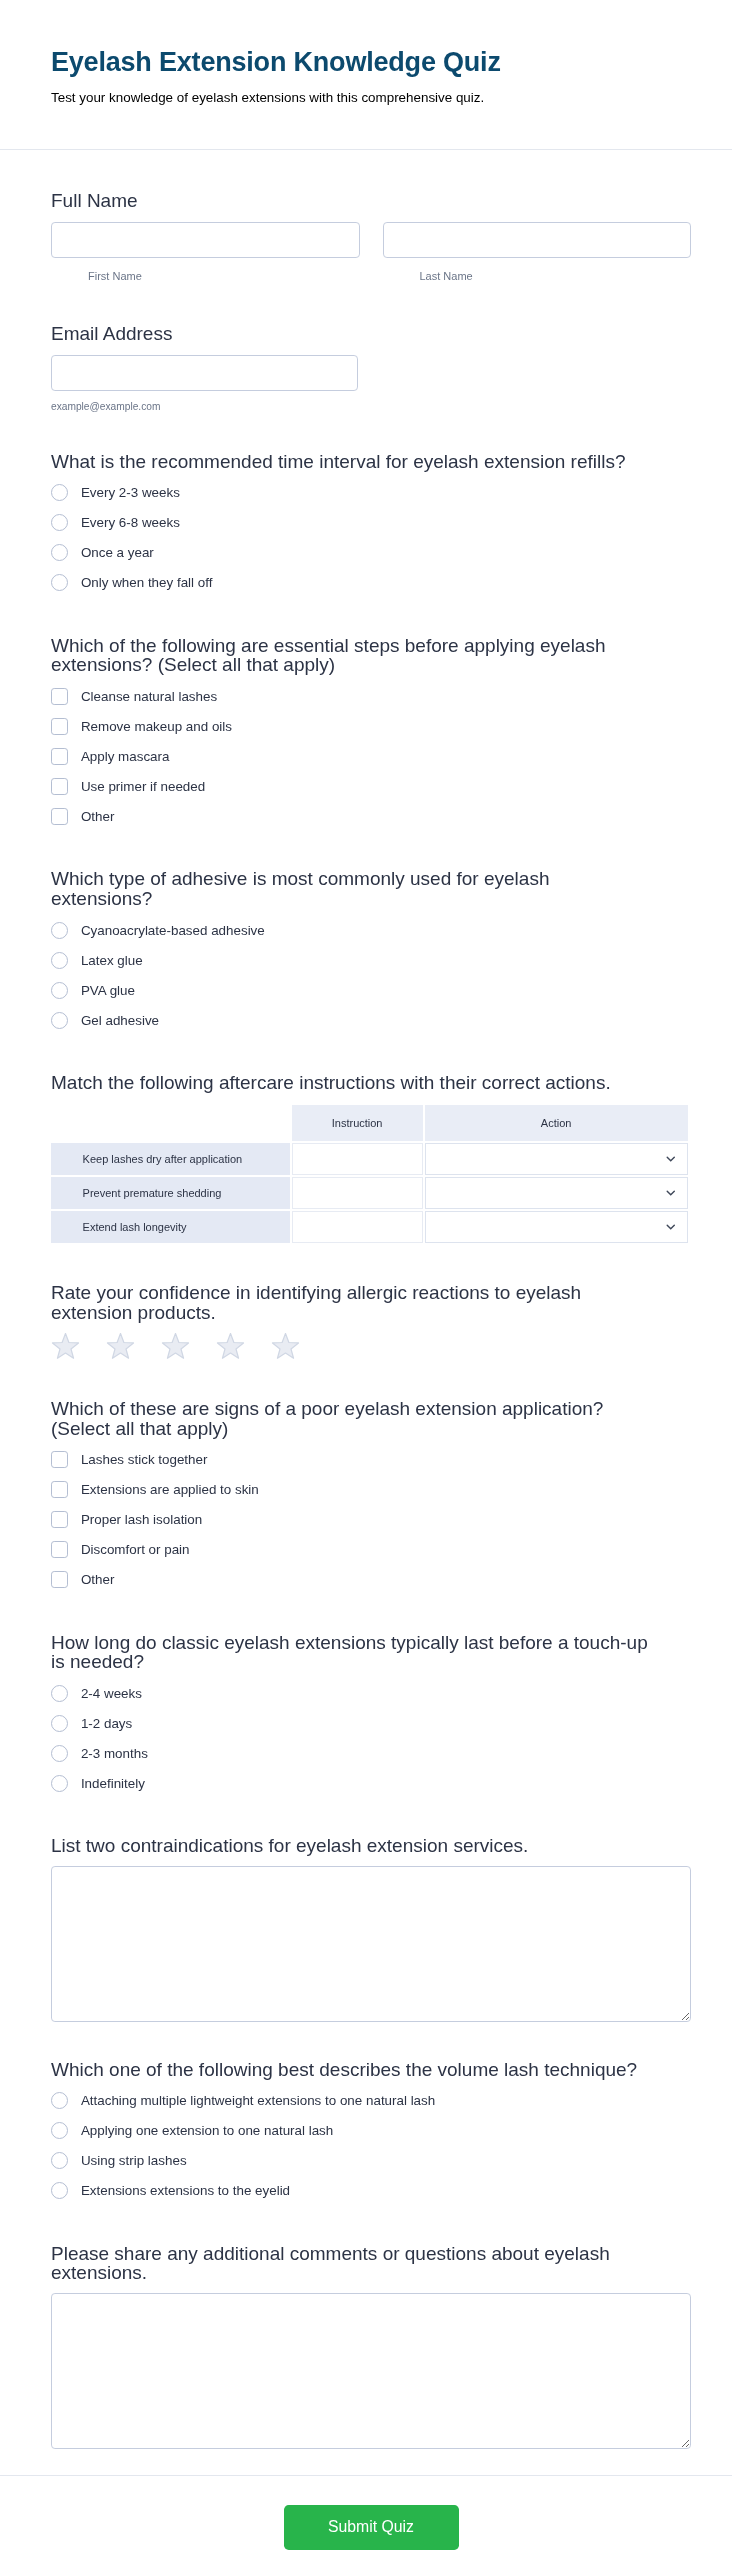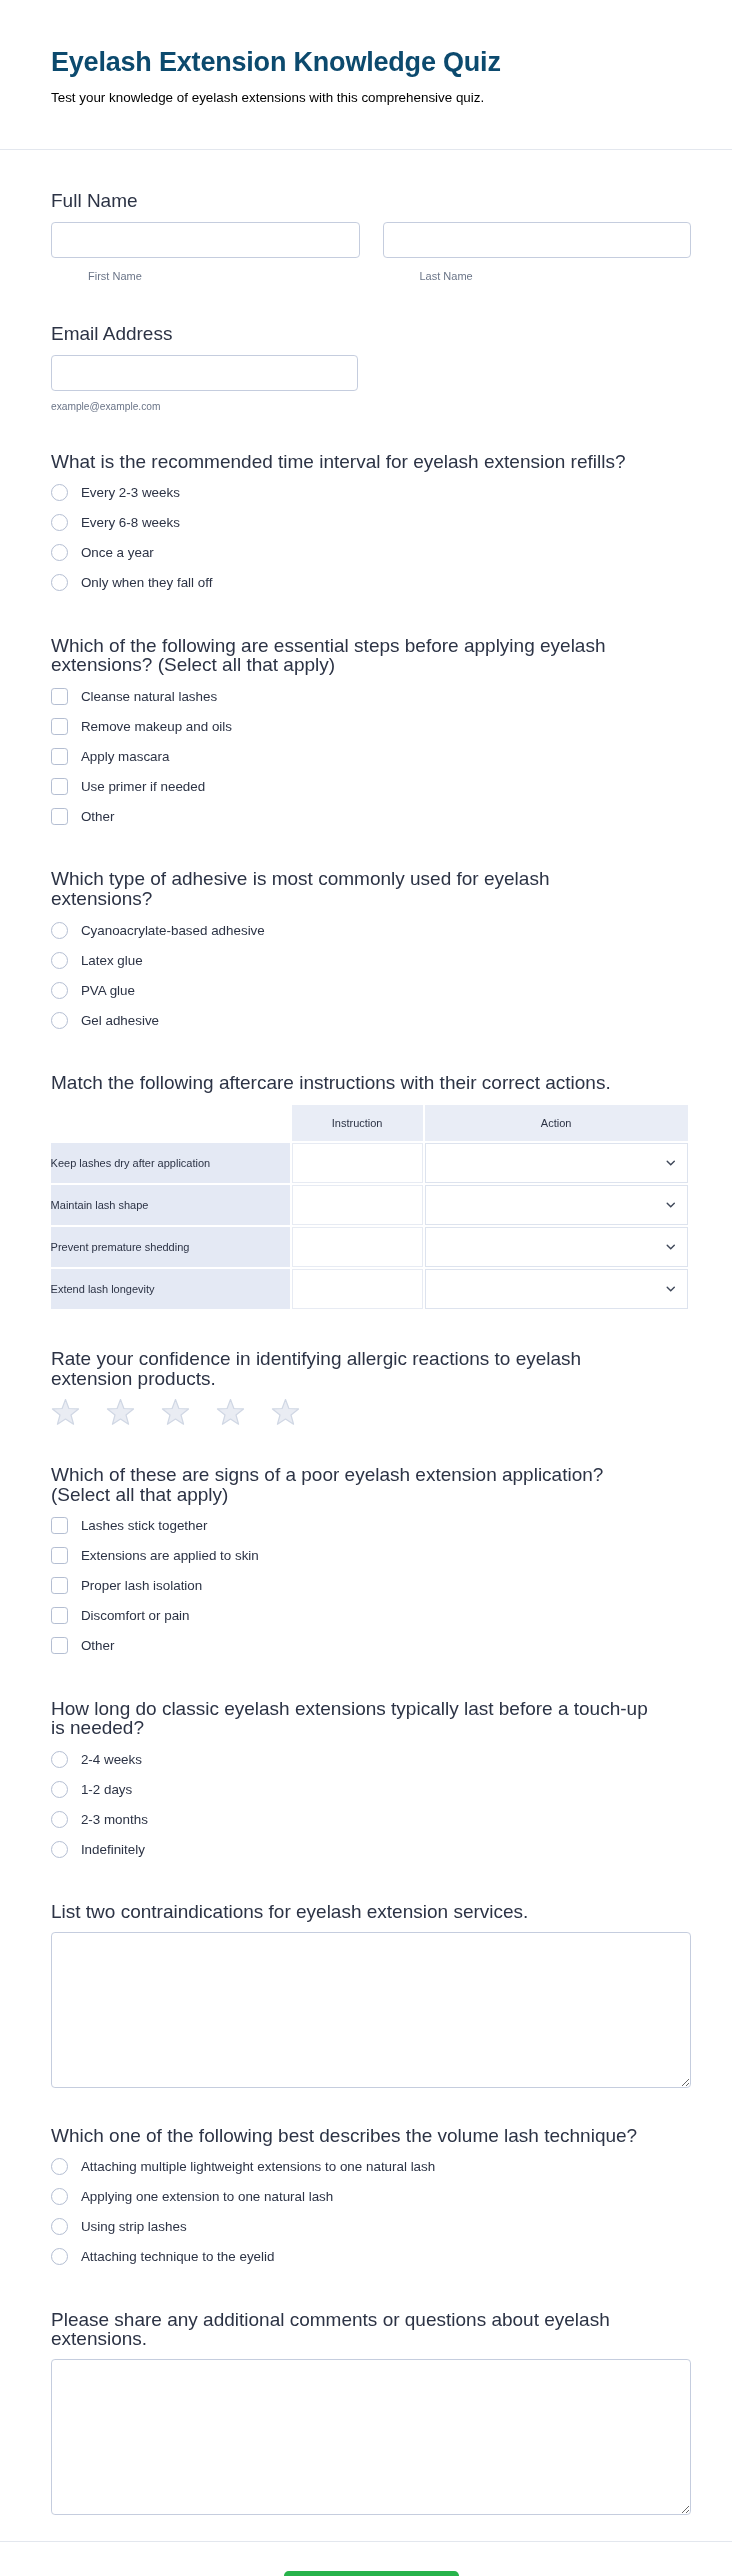--- a/index.html
+++ b/index.html
@@ -83,21 +83,21 @@
   .match-table th, .match-table td { padding: 0; }
   .match-table th {
     height: 36px;
     background: #e9edf6;
     font-weight: 400;
     font-size: 11px;
     color: #2c3345;
     text-align: center;
   }
   .match-table th.blank { background: transparent; }
-  .match-table td { height: 40px; }
+  .match-table td { height: 32px; padding-left: 32px; }
   .row-head {
     background: #e4e9f4;
     font-size: 11px;
     color: #2c3345;
     padding-left: 13.4px;
     text-align: left;
   }
   .instr-cell { background: #fff; border: 0.8px solid #e7ebf3; }
   .action-cell { background: #fff; border: 0.8px solid #dde3ee; position: relative; cursor: pointer; }
   .chevron { position: absolute; right: 11px; top: 50%; margin-top: -3.2px; }
@@ -244,29 +244,20 @@
       <thead>
         <tr>
           <th class="blank"></th>
           <th>Instruction</th>
           <th>Action</th>
         </tr>
       </thead>
       <tbody>
         <tr>
           <td class="row-head">Keep lashes dry after application</td>
-          <td class="instr-cell"></td>
-          <td class="action-cell">
-            <svg class="chevron" width="9.5" height="6.3" viewBox="0 0 12 8">
-                <polyline points="1.5,1.5 6,6 10.5,1.5" fill="none" stroke="#3f4859" stroke-width="1.8" stroke-linecap="round"></polyline>
-              </svg>
-          </td>
-        </tr>
-        <tr>
-          <td class="row-head">Maintain lash shape</td>
           <td class="instr-cell"></td>
           <td class="action-cell">
             <svg class="chevron" width="9.5" height="6.3" viewBox="0 0 12 8">
                 <polyline points="1.5,1.5 6,6 10.5,1.5" fill="none" stroke="#3f4859" stroke-width="1.8" stroke-linecap="round"></polyline>
               </svg>
           </td>
         </tr>
         <tr>
           <td class="row-head">Prevent premature shedding</td>
           <td class="instr-cell"></td>
@@ -373,21 +364,21 @@
       <div class="opt">
         <span class="radio"></span>
         <span class="opt-label">Applying one extension to one natural lash</span>
       </div>
       <div class="opt">
         <span class="radio"></span>
         <span class="opt-label">Using strip lashes</span>
       </div>
       <div class="opt">
         <span class="radio"></span>
-        <span class="opt-label">Attaching technique to the eyelid</span>
+        <span class="opt-label">Extensions extensions to the eyelid</span>
       </div>
     </div>
   </div>
 
   <div class="question">
     <div class="q-label">Please share any additional comments or questions about eyelash extensions.</div>
     <textarea class="big-textarea" style=""></textarea>
   </div>
 
   <hr class="divider bottom">

